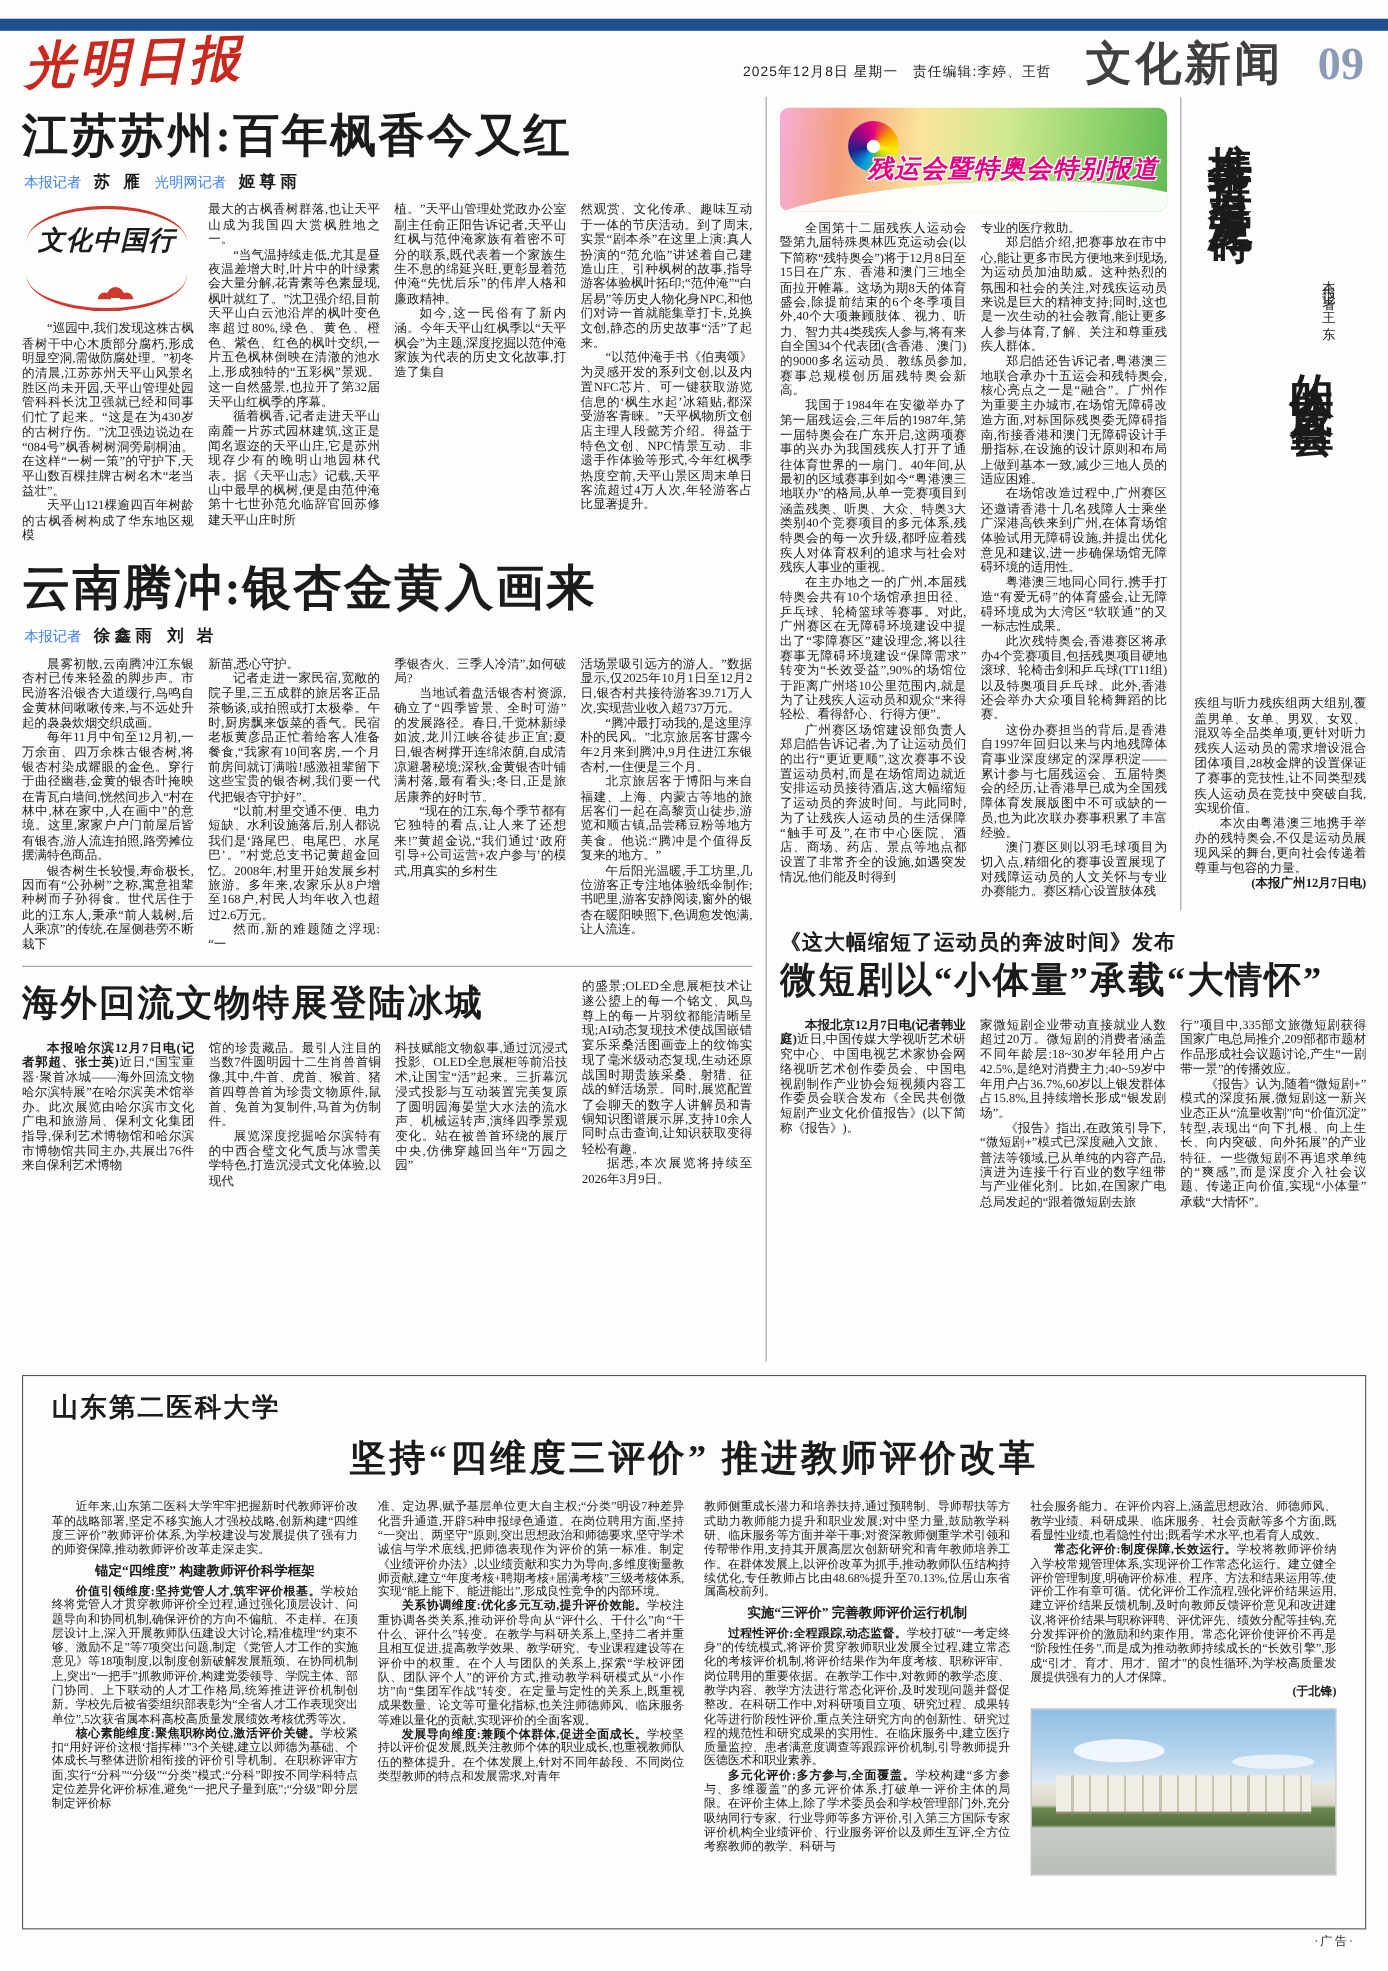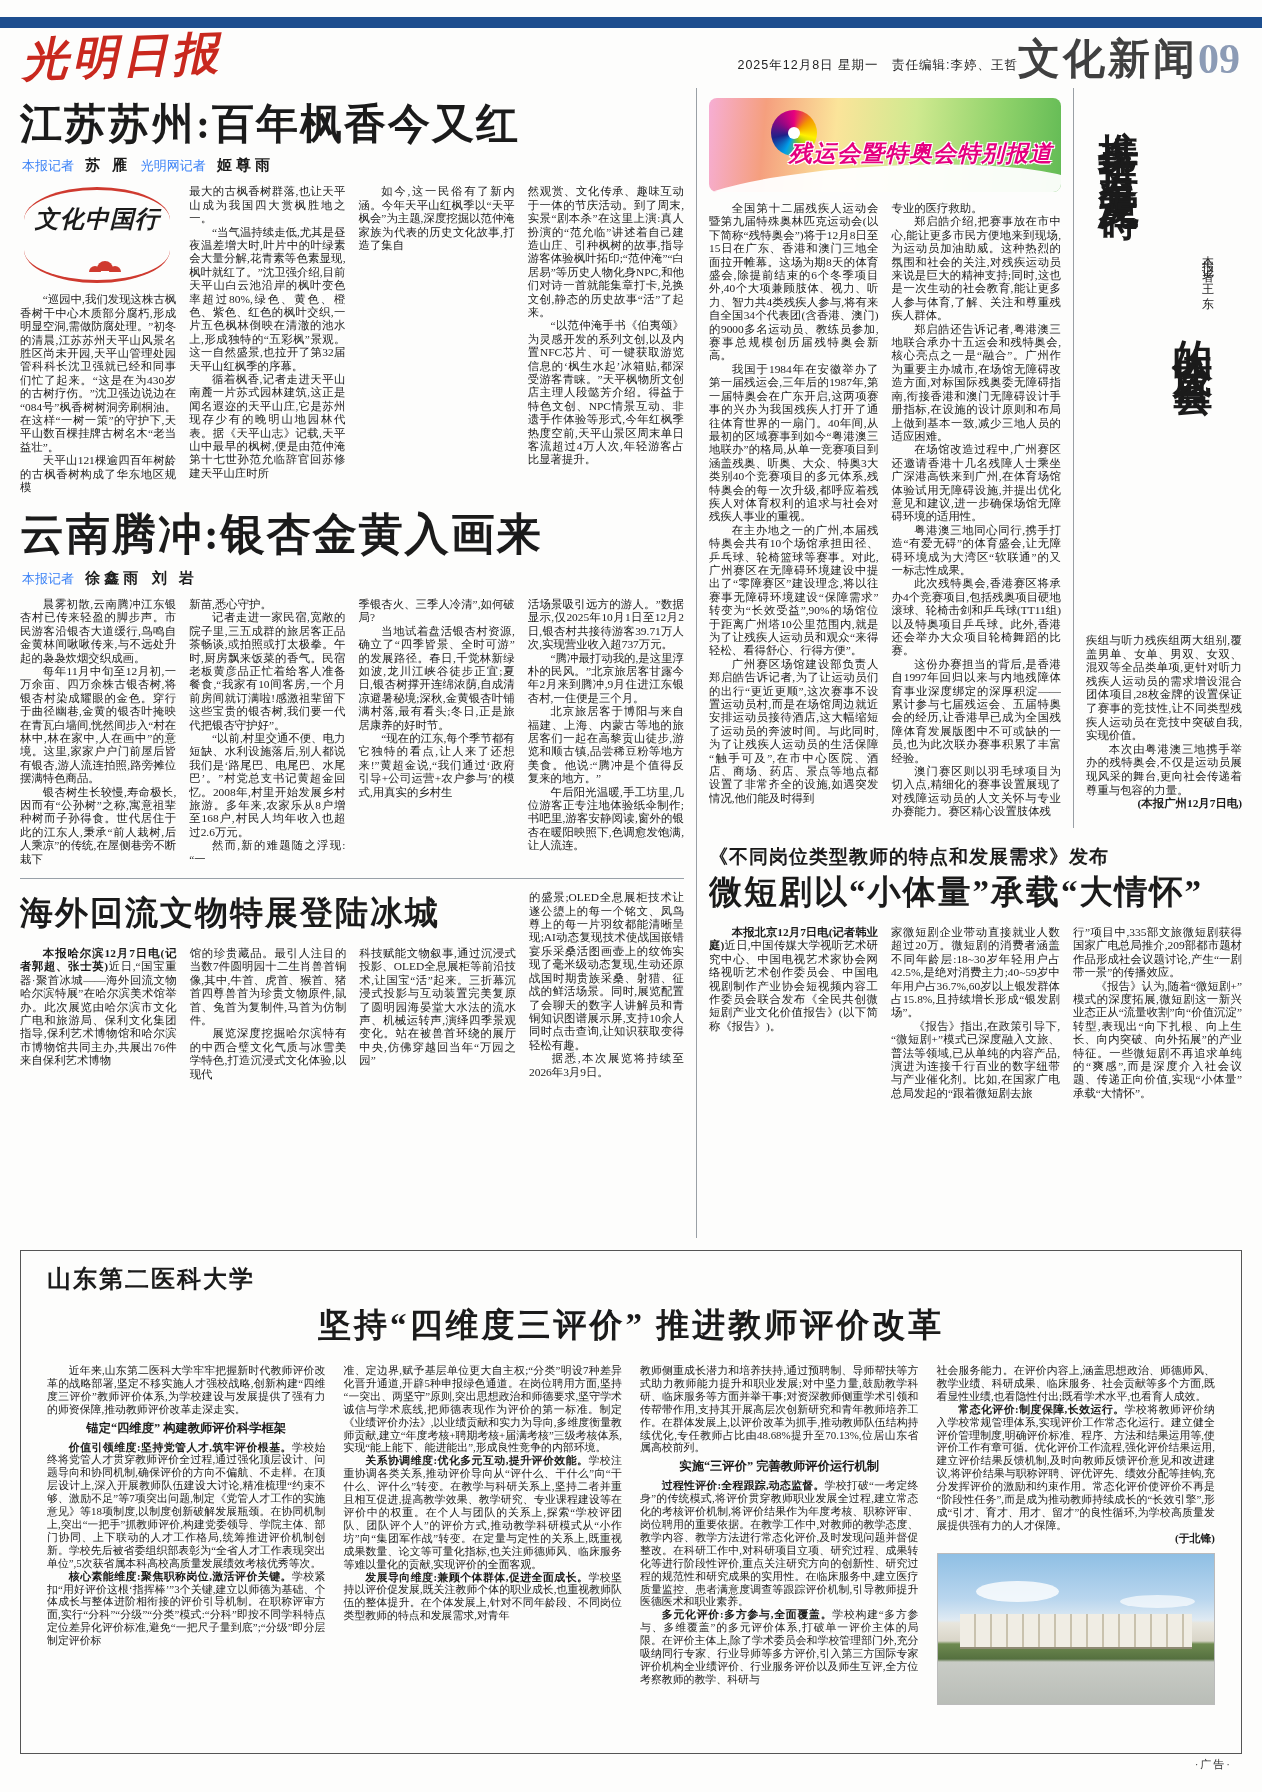--- a/index.html
+++ b/index.html
@@ -5,21 +5,21 @@
   html,body{margin:0;padding:0;}
   body{
     width:1262px;height:1792px;overflow:hidden;background:#fdfdfc;color:#1b1b1b;
     font-family:"Liberation Serif","DejaVu Serif",serif;
     -webkit-font-smoothing:antialiased;
   }
   
   .topbar{height:11px;background:#1d4e8f;margin-top:17px;}
   .masthead{display:flex;justify-content:space-between;align-items:flex-end;padding:6px 22px 4px 22px;}
   .paper-logo{font-size:46px;font-weight:bold;font-style:italic;color:#c9281e;letter-spacing:4px;transform:rotate(-2deg);line-height:1;}
-  .mast-right{display:flex;align-items:flex-end;gap:0;}
+  .mast-right{display:flex;align-items:flex-end;gap:31px;}
   .date-editor{font-family:"Liberation Sans","DejaVu Sans",sans-serif;font-size:12.5px;color:#222;padding-bottom:6px;letter-spacing:1px;}
   .section-title{font-size:42px;font-weight:bold;color:#404040;letter-spacing:3px;line-height:1;}
   .page-no{font-size:42px;font-weight:bold;color:#8c9bb5;line-height:1;}
   
   .content{display:flex;padding:4px 20px 0 20px;height:1150px;overflow:hidden;}
   .region-left{width:664px;flex:0 0 664px;padding-right:12px;}
   .region-east{flex:1 1 auto;border-left:1px solid #9aa0a6;padding-left:12px;min-width:0;}
   .east-top{display:flex;height:740px;overflow:hidden;}
   .mid-article{width:352px;flex:0 0 352px;padding-right:12px;}
   .right-strip{flex:1 1 auto;border-left:1px solid #9aa0a6;padding-left:12px;min-width:0;}
@@ -122,20 +122,21 @@
               <p class="para">“巡园中,我们发现这株古枫香树干中心木质部分腐朽,形成明显空洞,需做防腐处理。”初冬的清晨,江苏苏州天平山风景名胜区尚未开园,天平山管理处园管科科长沈卫强就已经和同事们忙了起来。“这是在为430岁的古树疗伤。”沈卫强边说边在“084号”枫香树树洞旁刷桐油。在这样“一树一策”的守护下,天平山数百棵挂牌古树名木“老当益壮”。</p>
               <p class="para">天平山121棵逾四百年树龄的古枫香树构成了华东地区规模</p>
             </div>
         </div>
         <div class="col">
             <p class="para cont">最大的古枫香树群落,也让天平山成为我国四大赏枫胜地之一。</p>
             <p class="para">“当气温持续走低,尤其是昼夜温差增大时,叶片中的叶绿素会大量分解,花青素等色素显现,枫叶就红了。”沈卫强介绍,目前天平山白云池沿岸的枫叶变色率超过80%,绿色、黄色、橙色、紫色、红色的枫叶交织,一片五色枫林倒映在清澈的池水上,形成独特的“五彩枫”景观。这一自然盛景,也拉开了第32届天平山红枫季的序幕。</p>
             <p class="para">循着枫香,记者走进天平山南麓一片苏式园林建筑,这正是闻名遐迩的天平山庄,它是苏州现存少有的晚明山地园林代表。据《天平山志》记载,天平山中最早的枫树,便是由范仲淹第十七世孙范允临辞官回苏修建天平山庄时所</p>
           </div>
         <div class="col">
+            <p class="para cont">植。”天平山管理处党政办公室副主任俞正阳告诉记者,天平山红枫与范仲淹家族有着密不可分的联系,既代表着一个家族生生不息的绵延兴旺,更彰显着范仲淹“先忧后乐”的伟岸人格和廉政精神。</p>
             <p class="para">如今,这一民俗有了新内涵。今年天平山红枫季以“天平枫会”为主题,深度挖掘以范仲淹家族为代表的历史文化故事,打造了集自</p>
           </div>
         <div class="col">
             <p class="para cont">然观赏、文化传承、趣味互动于一体的节庆活动。到了周末,实景“剧本杀”在这里上演:真人扮演的“范允临”讲述着自己建造山庄、引种枫树的故事,指导游客体验枫叶拓印;“范仲淹”“白居易”等历史人物化身NPC,和他们对诗一首就能集章打卡,兑换文创,静态的历史故事“活”了起来。</p>
             <p class="para">“以范仲淹手书《伯夷颂》为灵感开发的系列文创,以及内置NFC芯片、可一键获取游览信息的‘枫生水起’冰箱贴,都深受游客青睐。”天平枫物所文创店主理人段懿芳介绍。得益于特色文创、NPC情景互动、非遗手作体验等形式,今年红枫季热度空前,天平山景区周末单日客流超过4万人次,年轻游客占比显著提升。</p>
           </div>
       </div>
     </div>
 
     <div>
@@ -234,21 +235,21 @@
         </div>
         <div class="right-body">
             <p class="para cont">疾组与听力残疾组两大组别,覆盖男单、女单、男双、女双、混双等全品类单项,更针对听力残疾人运动员的需求增设混合团体项目,28枚金牌的设置保证了赛事的竞技性,让不同类型残疾人运动员在竞技中突破自我,实现价值。</p>
             <p class="para">本次由粤港澳三地携手举办的残特奥会,不仅是运动员展现风采的舞台,更向社会传递着尊重与包容的力量。</p>
             <p class="para sign">(本报广州12月7日电)</p>
           </div>
       </div>
     </div>
 
     <div class="wdj">
-      <div class="wdj-kicker">《不同岗位类型教师的特点和发展需求》发布</div>
+      <div class="wdj-kicker">《这大幅缩短了运动员的奔波时间》发布</div>
       <h1 class="hl wdj-hl">微短剧以“小体量”承载“大情怀”</h1>
       <div class="cols">
         <div class="col">
             <p class="para"><b>本报北京12月7日电(记者韩业庭)</b>近日,中国传媒大学视听艺术研究中心、中国电视艺术家协会网络视听艺术创作委员会、中国电视剧制作产业协会短视频内容工作委员会联合发布《全民共创微短剧产业文化价值报告》(以下简称《报告》)。</p>
           </div>
         <div class="col">
             <p class="para cont">家微短剧企业带动直接就业人数超过20万。微短剧的消费者涵盖不同年龄层:18~30岁年轻用户占42.5%,是绝对消费主力;40~59岁中年用户占36.7%,60岁以上银发群体占15.8%,且持续增长形成“银发剧场”。</p>
             <p class="para">《报告》指出,在政策引导下,“微短剧+”模式已深度融入文旅、普法等领域,已从单纯的内容产品,演进为连接千行百业的数字纽带与产业催化剂。比如,在国家广电总局发起的“跟着微短剧去旅</p>
           </div>
         <div class="col">

